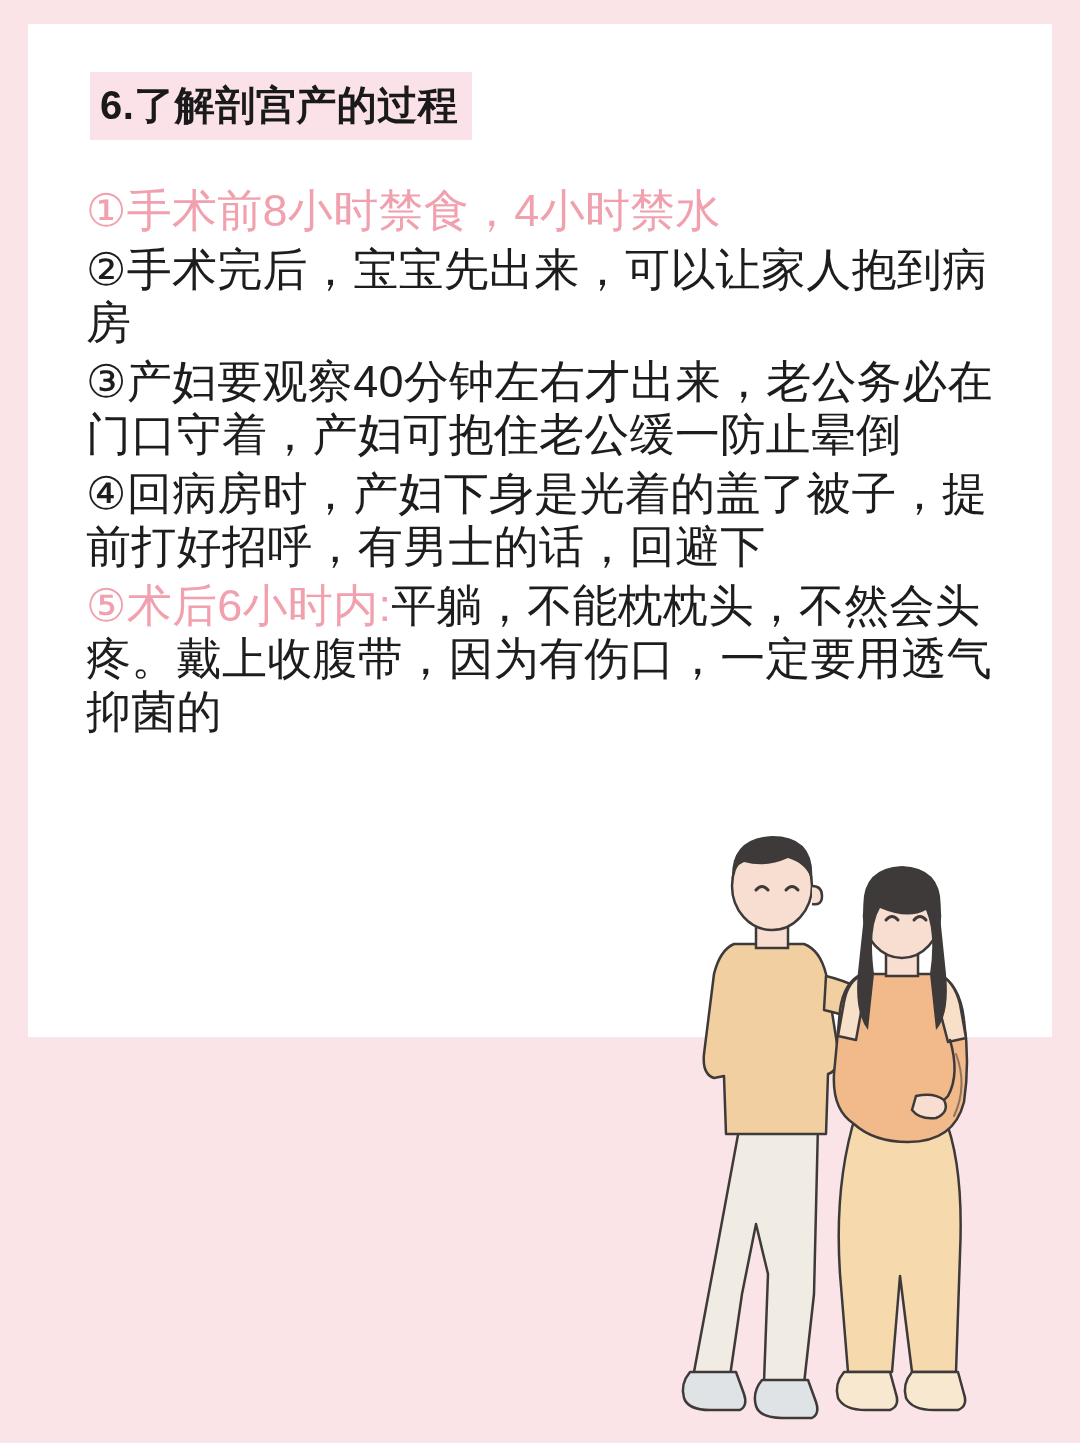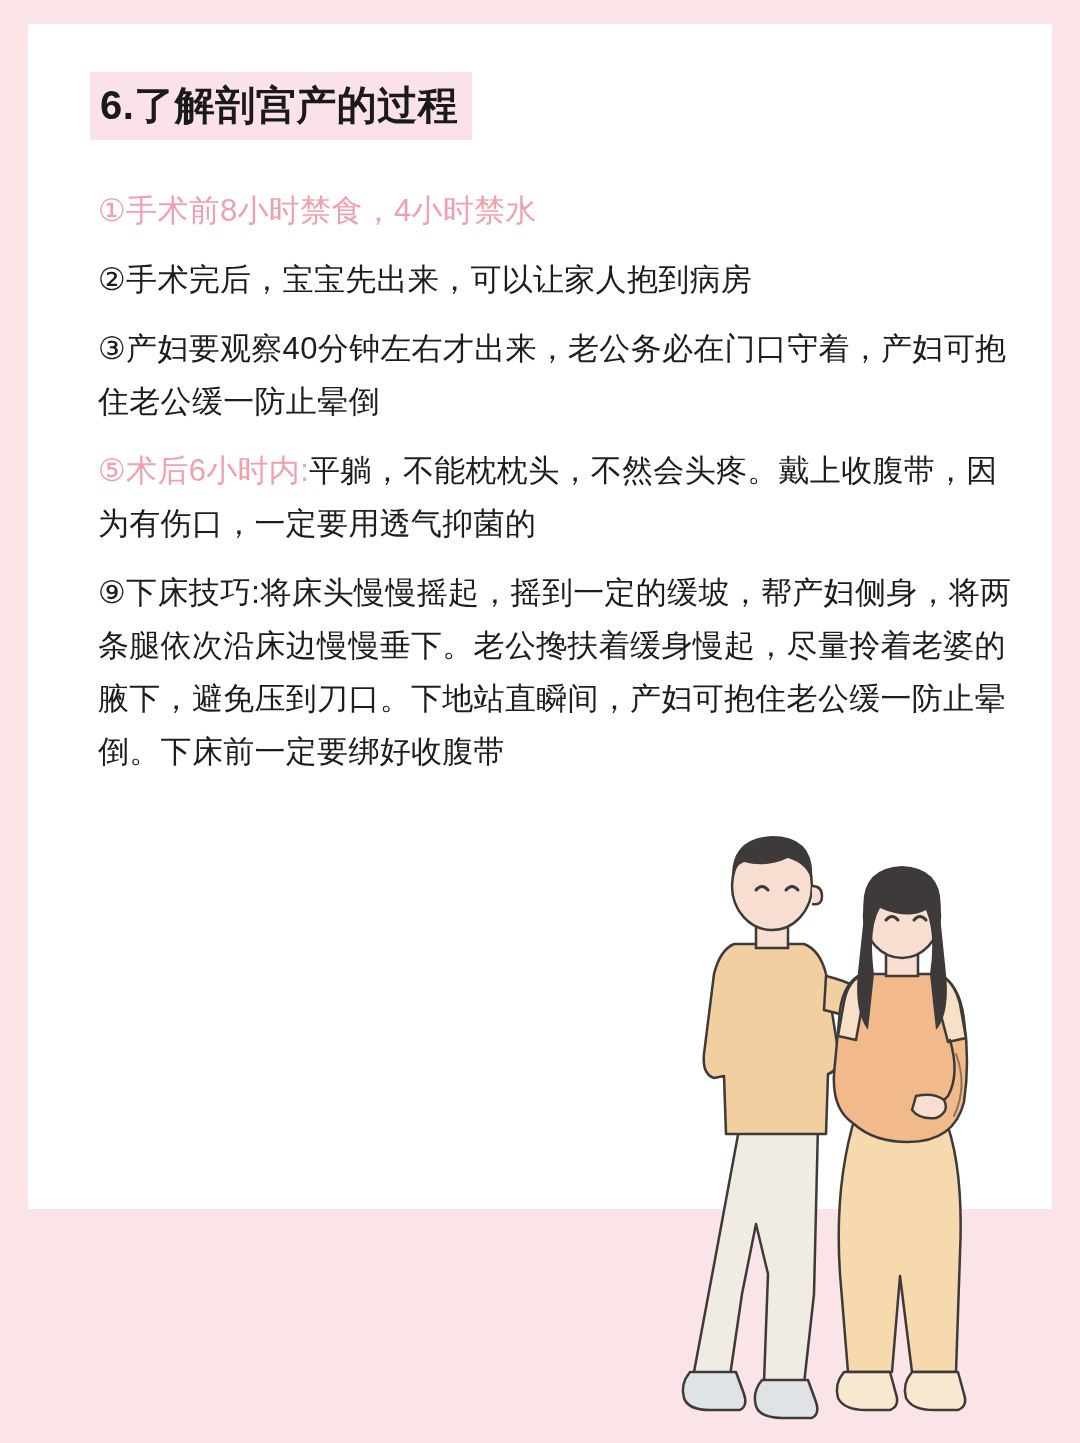--- a/index.html
+++ b/index.html
@@ -11,56 +11,56 @@
     height: 1443px;
     background: #fbe4e8;
     font-family: "Liberation Sans", "DejaVu Sans", sans-serif;
     overflow: hidden;
   }
   .card {
     position: absolute;
     left: 28px;
     top: 24px;
     width: 1024px;
-    height: 1185px;
+    height: 1013px;
     background: #ffffff;
     box-sizing: border-box;
   }
   .title-wrap {
     position: absolute;
     left: 62px;
     top: 48px;
   }
   .title {
     display: inline-block;
     background: #fbe2e8;
     color: #1a1a1a;
     font-size: 40px;
     font-weight: bold;
     line-height: 1.35;
     padding: 6px 14px 8px 10px;
     letter-spacing: 0.5px;
   }
   .body-text {
     position: absolute;
-    left: 70px;
+    left: 58px;
     top: 160px;
     width: 920px;
-    font-size: 31px;
+    font-size: 45px;
     line-height: 53px;
     color: #1d1d1d;
     letter-spacing: 0.3px;
     z-index: 3;
   }
   .para {
     margin: 0;
     padding: 0;
   }
   .para + .para {
-    margin-top: 16px;
+    margin-top: 6px;
   }
   .hl {
     color: #f1a0ae;
   }
 
   
   .illus {
     position: absolute;
     left: 640px;
     top: 800px;
@@ -82,27 +82,27 @@
   </div>
 
   <div class="body-text">
 
     <p class="para"><span class="hl">①手术前8小时禁食，4小时禁水</span><span></span></p>
 
     <p class="para"><span class="hl"></span><span>②手术完后，宝宝先出来，可以让家人抱到病房</span></p>
 
     <p class="para"><span class="hl"></span><span>③产妇要观察40分钟左右才出来，老公务必在门口守着，产妇可抱住老公缓一防止晕倒</span></p>
 
+    <p class="para"><span class="hl"></span><span>④回病房时，产妇下身是光着的盖了被子，提前打好招呼，有男士的话，回避下</span></p>
 
     <p class="para"><span class="hl">⑤术后6小时内:</span><span>平躺，不能枕枕头，不然会头疼。戴上收腹带，因为有伤口，一定要用透气抑菌的</span></p>
 
 
 
 
-    <p class="para"><span class="hl"></span><span>⑨下床技巧:将床头慢慢摇起，摇到一定的缓坡，帮产妇侧身，将两条腿依次沿床边慢慢垂下。老公搀扶着缓身慢起，尽量拎着老婆的腋下，避免压到刀口。下地站直瞬间，产妇可抱住老公缓一防止晕倒。下床前一定要绑好收腹带</span></p>
 
   </div>
 
   <div class="illus">
     <svg width="360" height="600" viewBox="0 0 360 600" xmlns="http://www.w3.org/2000/svg">
 
       <path d="M72 300 L150 300 L146 470 L136 560 L96 558 L100 450 L88 400 L74 470 L62 552 L26 548 L48 430 Z" fill="#f0ece4" stroke="#3d3a39" stroke-width="2.5" stroke-linejoin="round"></path>
 
       <path d="M22 548 Q12 560 16 574 Q20 586 42 586 L72 586 Q80 582 76 570 L68 548 Z" fill="#dfe3e6" stroke="#3d3a39" stroke-width="2.5" stroke-linejoin="round"></path>
       <path d="M94 556 Q84 568 88 582 Q92 594 114 594 L144 594 Q152 590 148 578 L140 556 Z" fill="#dfe3e6" stroke="#3d3a39" stroke-width="2.5" stroke-linejoin="round"></path>

